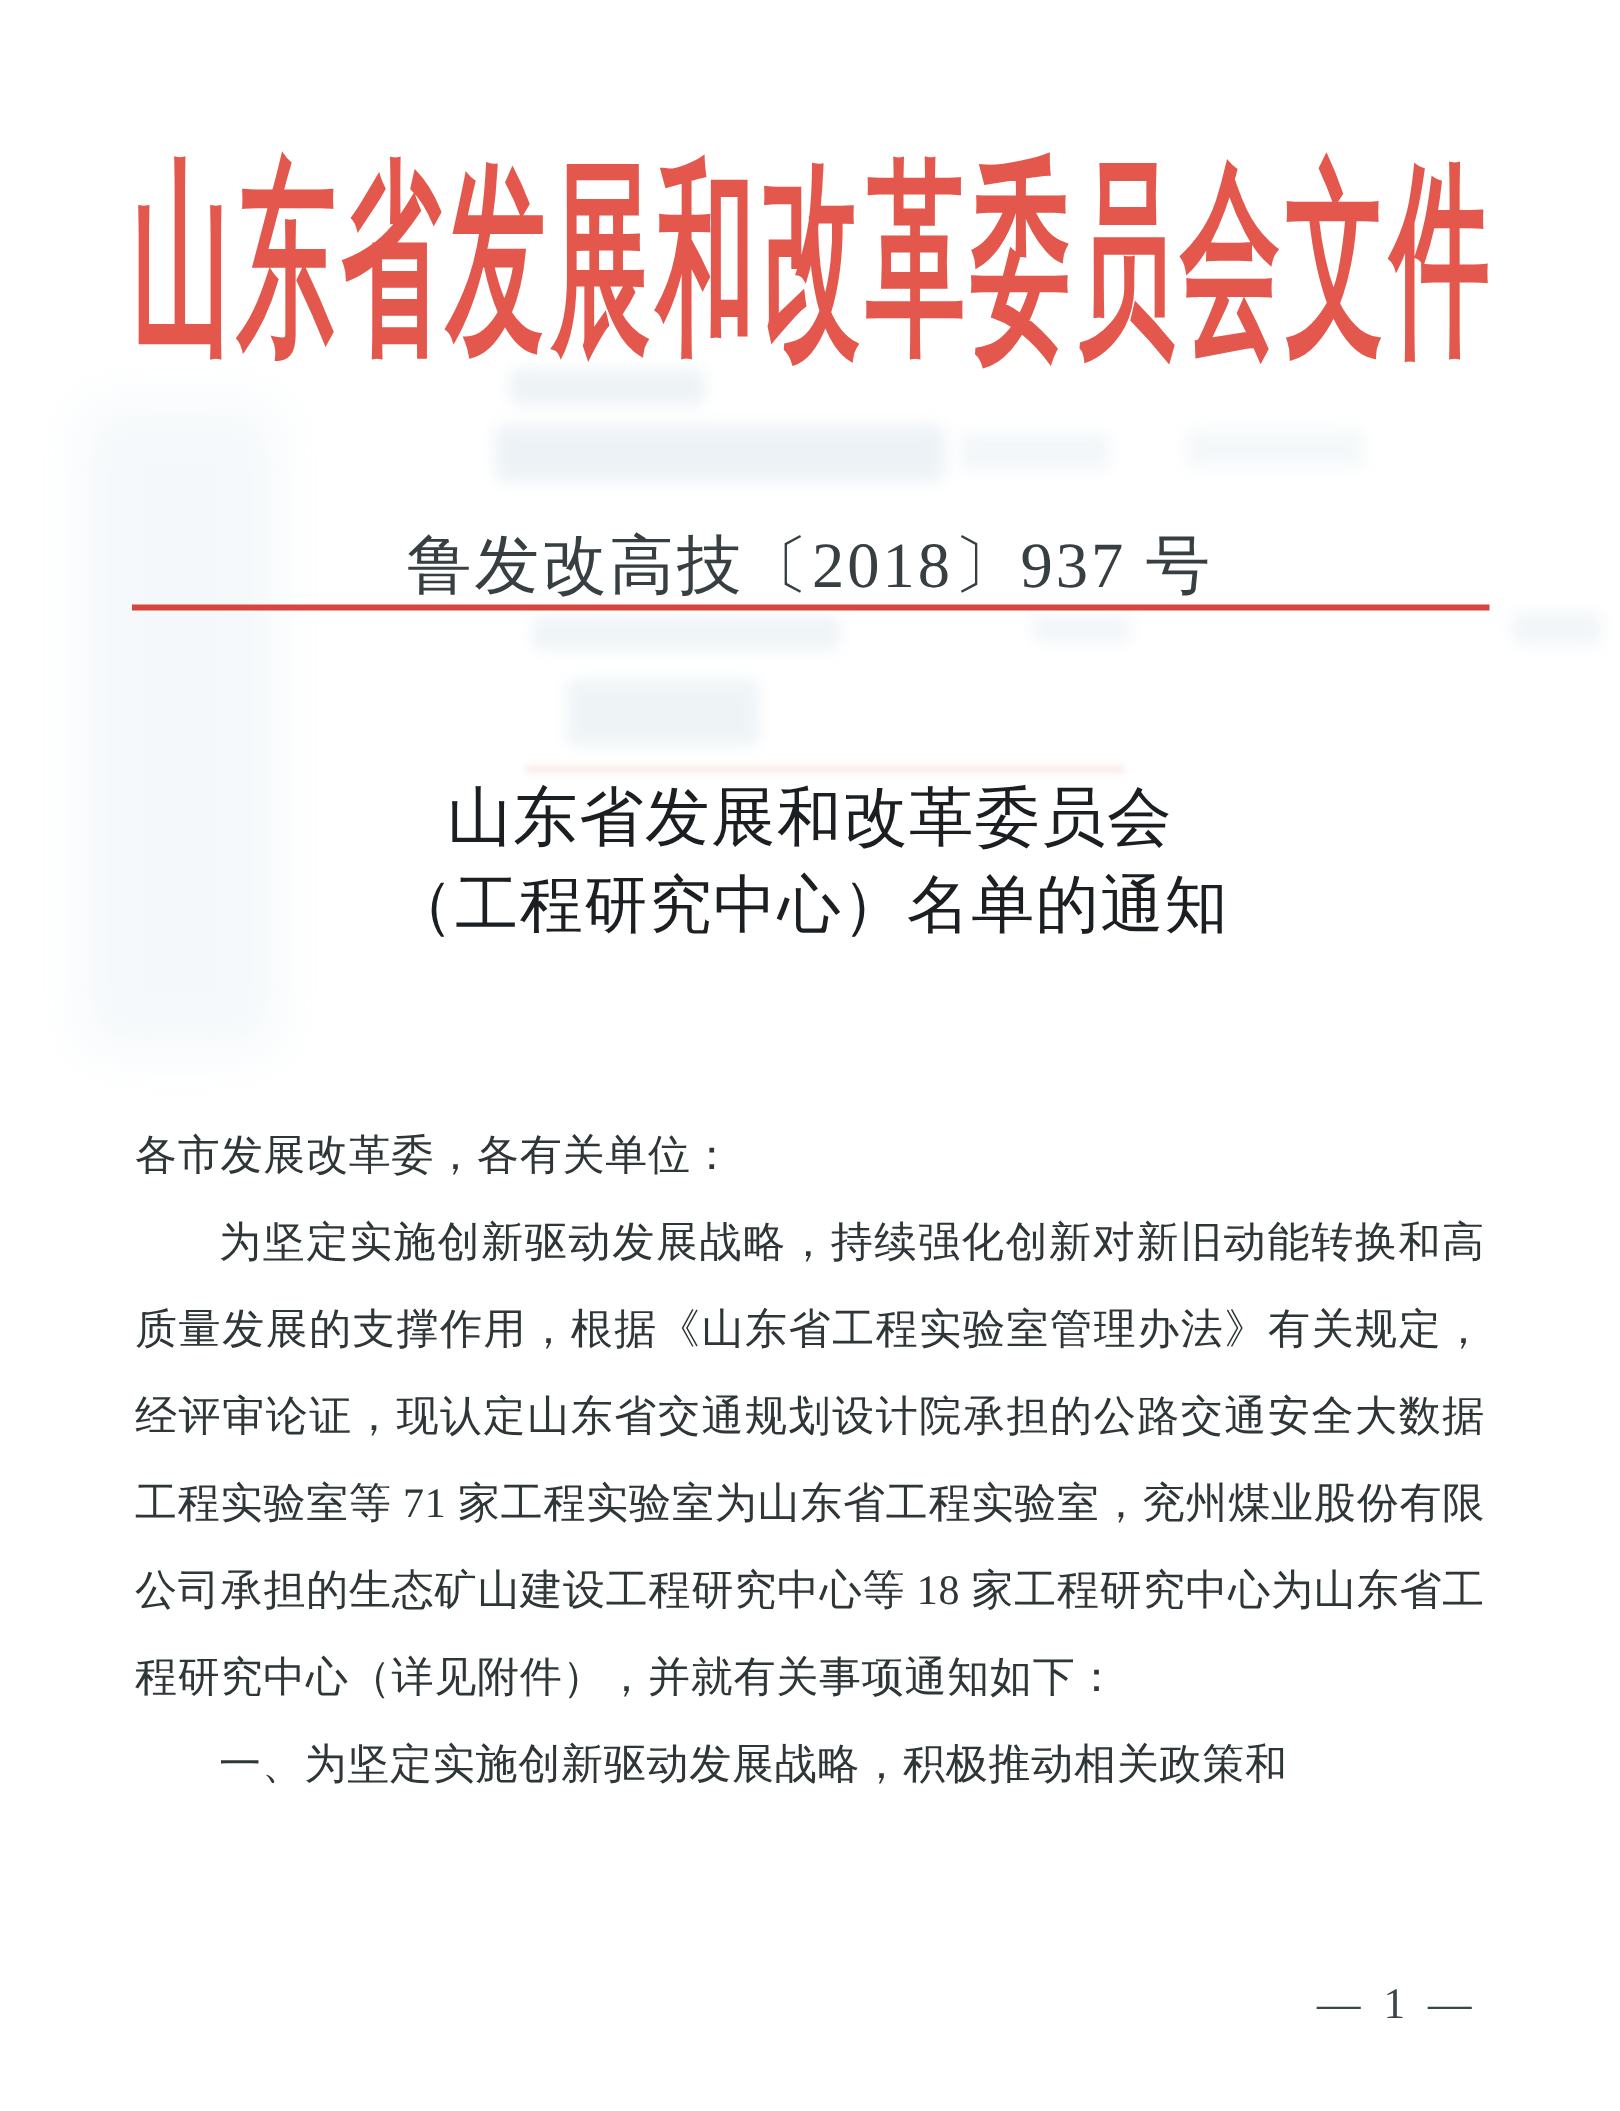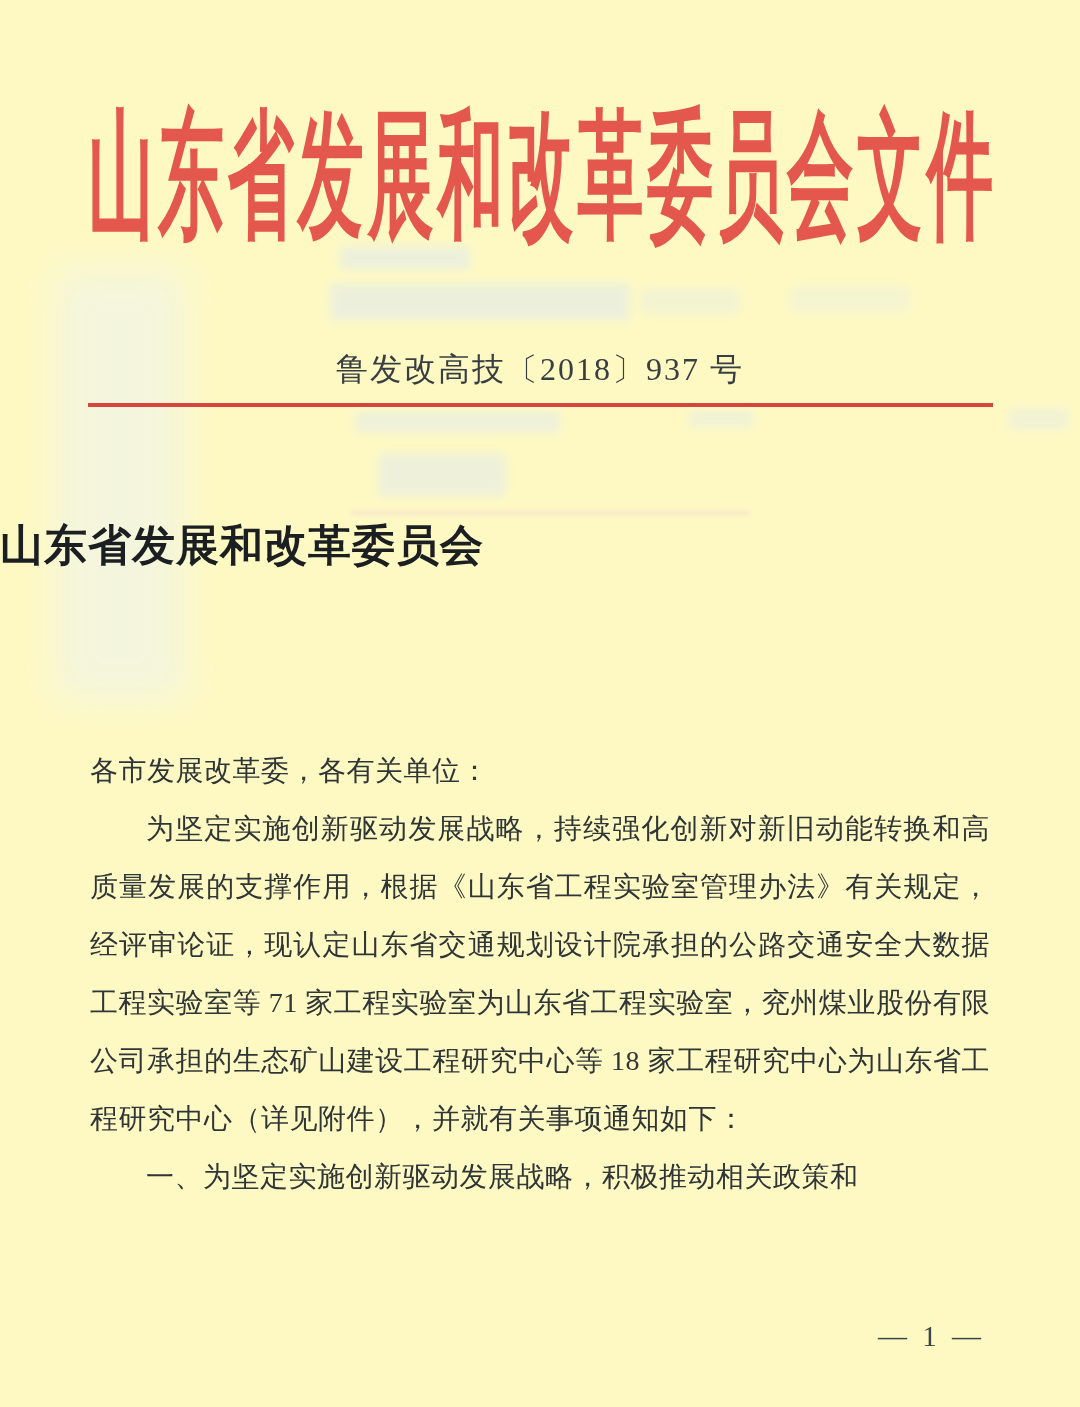--- a/index.html
+++ b/index.html
@@ -6,21 +6,21 @@
     margin: 0;
     padding: 0;
     background: #e9e9e9;
     font-family: "Liberation Serif", "DejaVu Serif", serif;
   }
   .page {
     position: relative;
     width: 1080px;
     height: 1407px;
     margin: 0 auto;
-    background: #fef9c3;
+    background: #ffffff;
     overflow: hidden;
   }
 
   
   .letterhead {
     position: absolute;
     left: 88px;
     top: 103px;
     width: 905px;
     height: 70px;
@@ -36,42 +36,43 @@
     letter-spacing: 0;
   }
 
   
   .doc-number {
     position: absolute;
     left: 0;
     top: 348px;
     width: 100%;
     text-align: center;
-    font-size: 32px;
+    font-size: 43px;
     letter-spacing: 2px;
     color: #383f42;
   }
 
   
   .red-rule {
     position: absolute;
     left: 88px;
     top: 403px;
     width: 905px;
     height: 4px;
     background: var(--rule_red, #d6453e);
   }
 
   
   .title-block {
     position: absolute;
     left: 0;
     top: 517px;
     width: 100%;
-    font-weight: bold;
+    text-align: center;
+    font-weight: normal;
     color: var(--title_ink, #1b1f21);
     font-size: 42px;
     line-height: 58px;
     letter-spacing: 1px;
   }
   .title-block .t1 { font-size: 43px; }
 
   
   .body-block {
     position: absolute;
@@ -134,20 +135,21 @@
   <div class="artifact a9"></div>
 
   <div class="letterhead">山东省发展和改革委员会文件</div>
 
   <div class="doc-number">鲁发改高技〔2018〕937 号</div>
 
   <div class="red-rule"></div>
 
   <div class="title-block">
     <div class="t1">山东省发展和改革委员会</div>
+    <div class="t3">（工程研究中心）名单的通知</div>
   </div>
 
   <div class="body-block">
     <p>各市发展改革委，各有关单位：</p>
     <p class="indent">为坚定实施创新驱动发展战略，持续强化创新对新旧动能转换和高质量发展的支撑作用，根据《山东省工程实验室管理办法》有关规定，经评审论证，现认定山东省交通规划设计院承担的公路交通安全大数据工程实验室等 71 家工程实验室为山东省工程实验室，兖州煤业股份有限公司承担的生态矿山建设工程研究中心等 18 家工程研究中心为山东省工程研究中心（详见附件），并就有关事项通知如下：</p>
     <p class="indent">一、为坚定实施创新驱动发展战略，积极推动相关政策和</p>
   </div>
 
   <div class="page-number">— 1 —</div>
 

